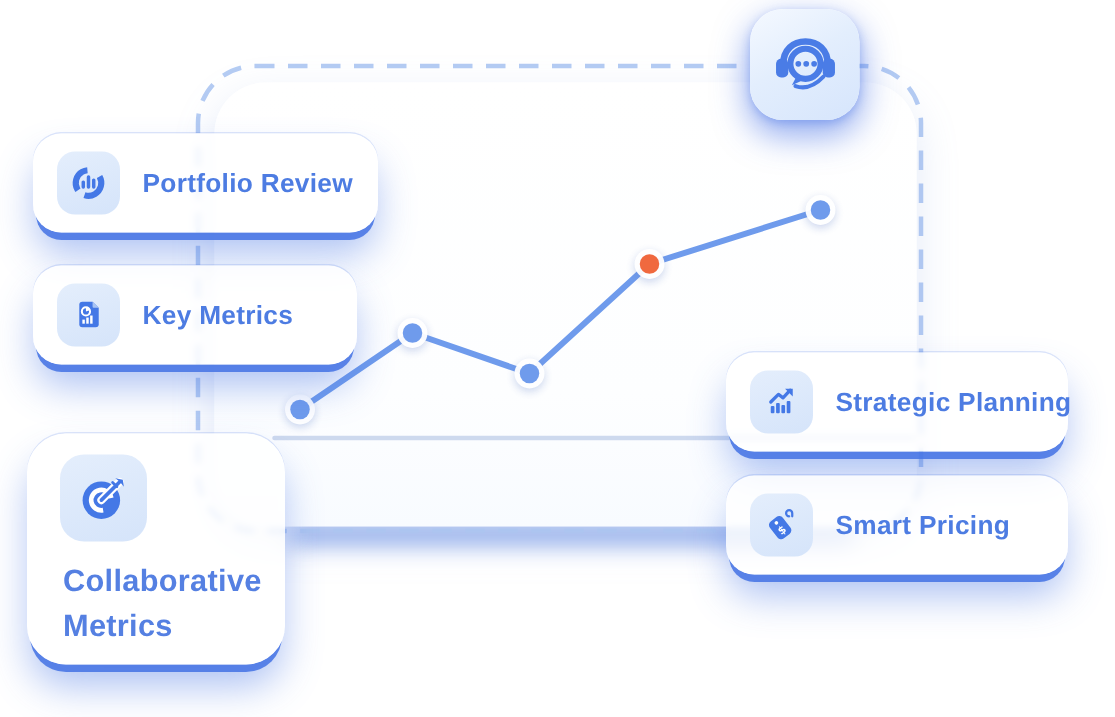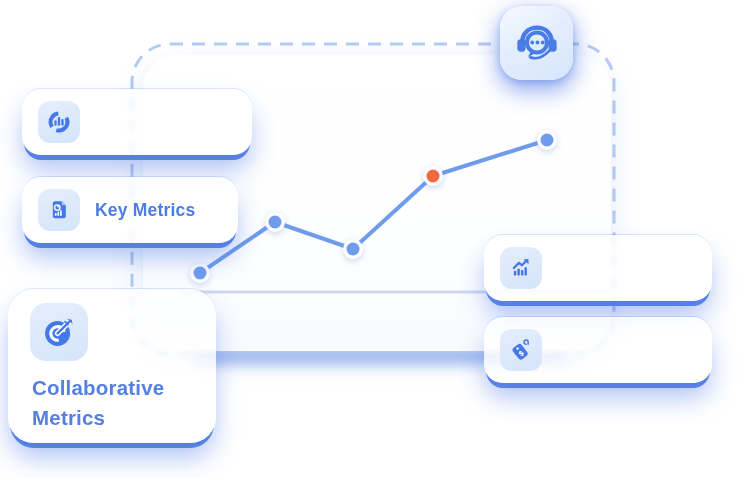--- a/index.html
+++ b/index.html
@@ -46,21 +46,21 @@
   }
   .chip .lbl{
     margin-left:15px;font-size:17.5px;font-weight:700;color:#4d7ce2;
     letter-spacing:.2px;white-space:nowrap;
   }
   .chip-portfolio{left:22px;top:89px;width:230px;height:66px;}
   .chip-metrics{left:22px;top:177px;width:216px;height:66px;}
   .chip-strategic{left:484px;top:235px;width:228px;height:66px;}
   .chip-pricing{left:484px;top:317px;width:228px;height:66px;}
   .chip-collab{
-    left:8px;top:289px;width:208px;height:154px;border-radius:26px;
+    left:18px;top:289px;width:172px;height:154px;border-radius:26px;
     display:block;
   }
   .chip-collab .tile{width:58px;height:58px;border-radius:16px;margin:14px 0 0 22px;}
   .chip-collab .lbl-block{
     margin:12px 0 0 24px;font-size:20.5px;font-weight:700;color:#5580e2;
     line-height:30px;letter-spacing:.2px;
   }
 </style>
 </head>
 <body>
@@ -113,20 +113,21 @@
     <div class="tile">
       <svg width="30" height="30" viewBox="0 0 44 44">
         <circle cx="22" cy="22" r="12.5" fill="none" stroke="#4478e6" stroke-width="6" stroke-dasharray="30 8 26 14" transform="rotate(-30 22 22)"></circle>
         <g fill="#4478e6">
           <rect x="15.2" y="19.5" width="3.4" height="8" rx="1.6"></rect>
           <rect x="20.3" y="14.5" width="3.4" height="13" rx="1.6"></rect>
           <rect x="25.4" y="17.5" width="3.4" height="10" rx="1.6"></rect>
         </g>
       </svg>
     </div>
+    <div class="lbl">Portfolio Review</div>
   </div>
 
   <div class="chip chip-metrics">
     <div class="tile">
       <svg width="30" height="30" viewBox="0 0 44 44">
         <path d="M13 12 a3 3 0 0 1 3 -3 h10 l6 6 v16 a3 3 0 0 1 -3 3 h-13 a3 3 0 0 1 -3 -3 Z" fill="#4478e6"></path>
         <path d="M26 9 l6 6 h-5 a1 1 0 0 1 -1 -1 Z" fill="#a8c4f4"></path>
         <circle cx="19.5" cy="18.5" r="4" fill="none" stroke="#ffffff" stroke-width="2"></circle>
         <path d="M19.5 18.5 L19.5 14.5 A4 4 0 0 1 23.3 17.3 Z" fill="#ffffff"></path>
         <g fill="#ffffff">
@@ -162,28 +163,30 @@
         <g fill="#4478e6">
           <rect x="11.5" y="26" width="3.6" height="7" rx="1"></rect>
           <rect x="16.7" y="23" width="3.6" height="10" rx="1"></rect>
           <rect x="21.9" y="25" width="3.6" height="8" rx="1"></rect>
           <rect x="27.1" y="21" width="3.6" height="12" rx="1"></rect>
         </g>
         <path d="M11.5 22 L19 14.5 L23.5 18 L30.5 10.5" fill="none" stroke="#4478e6" stroke-width="3.2" stroke-linecap="round" stroke-linejoin="round"></path>
         <path d="M25.5 9 h7.5 v7.5 Z" fill="#4478e6"></path>
       </svg>
     </div>
+    <div class="lbl">Strategic Planning</div>
   </div>
 
   <div class="chip chip-pricing">
     <div class="tile">
       <svg width="30" height="30" viewBox="0 0 44 44">
         <g transform="rotate(-38 21 25)">
           <rect x="13" y="14" width="16" height="21" rx="4.5" fill="#4478e6"></rect>
           <circle cx="21" cy="18.5" r="1.8" fill="#ffffff"></circle>
           <text x="21" y="31" text-anchor="middle" font-family="'DejaVu Sans',sans-serif" font-size="10.5" font-weight="bold" fill="#ffffff">$</text>
         </g>
         <path d="M29.5 13.5 a3 3 0 1 1 3 -3 v3" fill="none" stroke="#4478e6" stroke-width="2.2" stroke-linecap="round"></path>
       </svg>
     </div>
+    <div class="lbl">Smart Pricing</div>
   </div>
 
 </div>
 
 </body></html>

